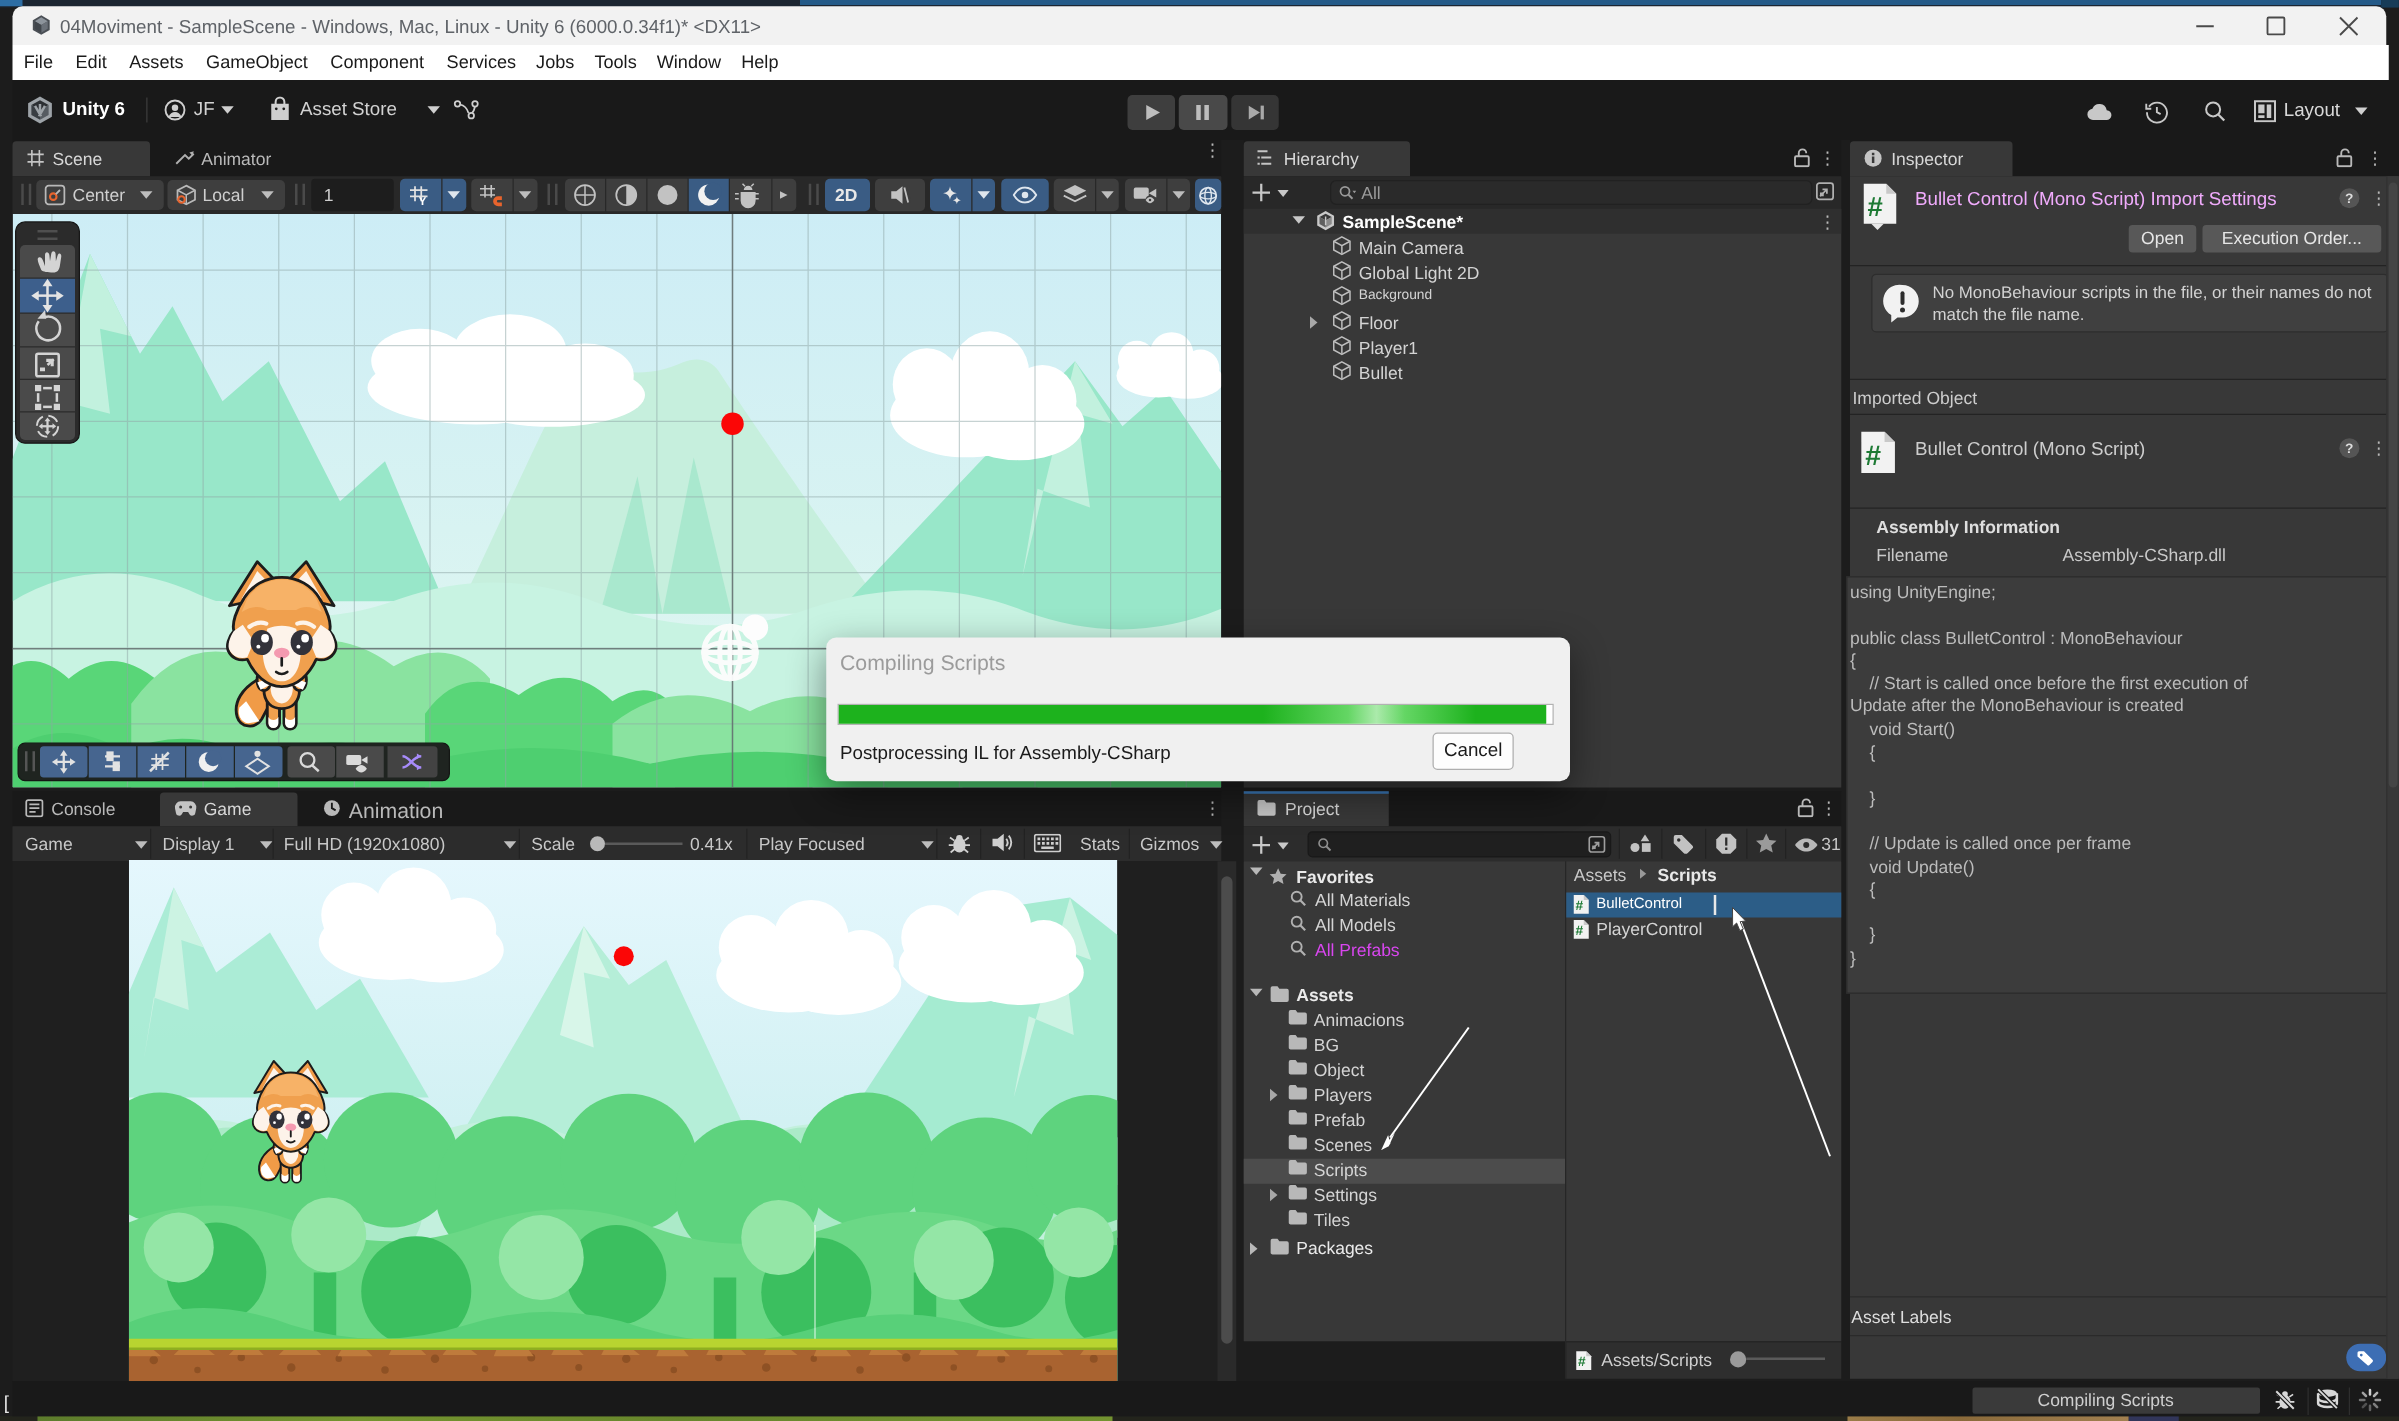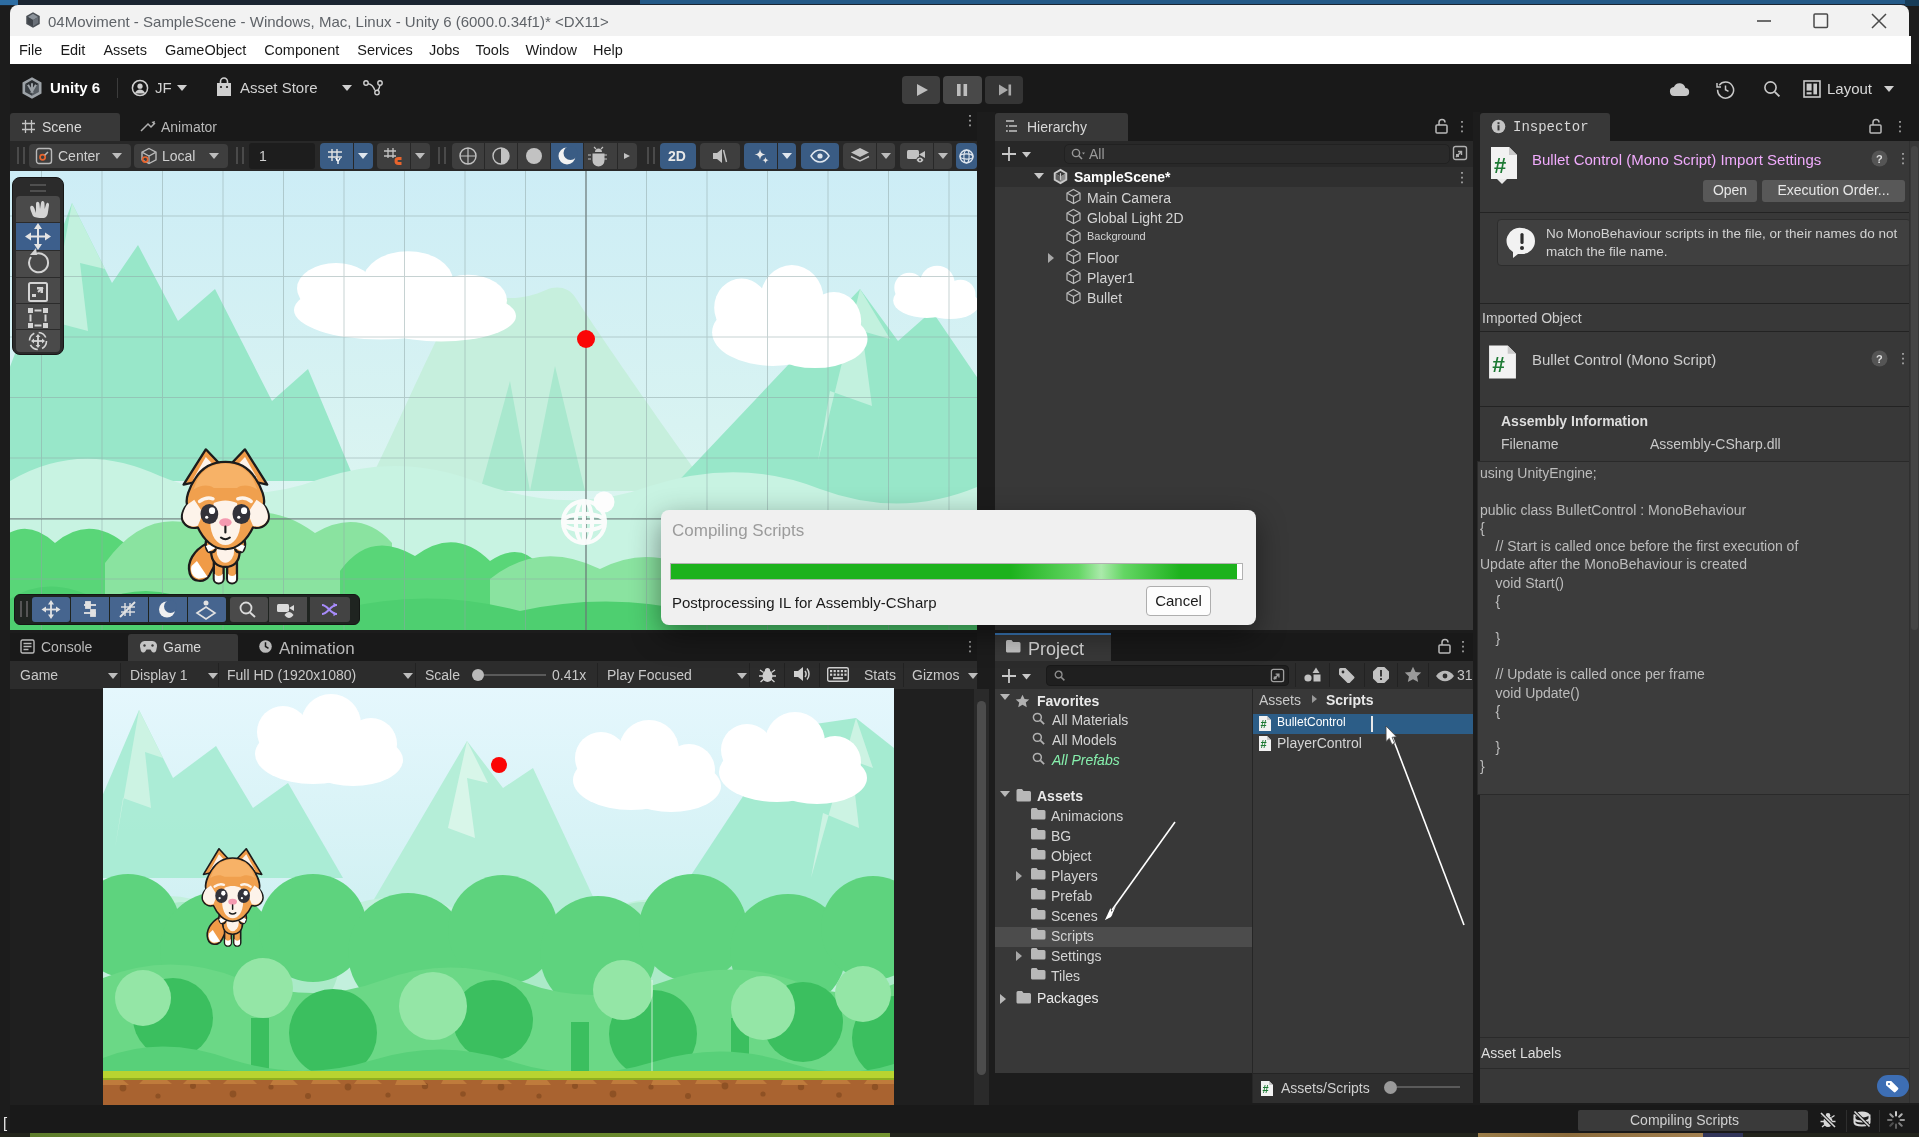--- a/index.html
+++ b/index.html
@@ -700,21 +700,21 @@
   <use href="#fox" transform="translate(98,162) scale(0.62,0.61)"></use>
 </svg>
 </div>
 
 <div class="abs" style="left:995px;top:633px;width:478px;height:28px;background:#191919;"></div>
 <div class="abs" style="left:995px;top:633px;width:116px;height:28px;background:#383838;"></div>
 <div class="abs" style="left:995px;top:633px;width:116px;height:2px;background:#3a79bb;"></div>
 <svg class="abs" style="left:1005px;top:639px;" width="16" height="14" viewBox="0 0 16 14">
     <path d="M1 2.5a1.5 1.5 0 0 1 1.5-1.5h4l1.5 2h6a1.5 1.5 0 0 1 1.5 1.5V12a1.5 1.5 0 0 1-1.5 1.5h-11A1.5 1.5 0 0 1 1 12Z" fill="#c4c4c4"></path>
   </svg>
-<div class="abs tx" style="left:1028px;top:639px;font-size:18px;color:#d8d8d8;">Project</div>
+<div class="abs tx" style="left:1028px;top:639px;font-size:14px;color:#d8d8d8;">Project</div>
 <svg class="abs" style="left:1437px;top:638px;" width="15" height="16" viewBox="0 0 15 16">
     <rect x="2" y="7" width="11" height="8" rx="1" fill="none" stroke="#b9b9b9" stroke-width="1.5"></rect>
     <path d="M5 7V4.5A3 3 0 0 1 11 4.5" fill="none" stroke="#b9b9b9" stroke-width="1.5"></path>
   </svg>
 <div class="abs" style="left:1456px;top:638px;color:#b9b9b9;font-size:14px;">⋮</div>
 
 <div class="abs" style="left:995px;top:661px;width:478px;height:28px;background:#2c2c2c;"></div>
 <svg class="abs" style="left:1001px;top:668px;" width="30" height="16" viewBox="0 0 30 16">
     <path d="M8 1v14M1 8h14" stroke="#c8c8c8" stroke-width="1.8"></path>
     <path d="M21 6h9l-4.5 5.5Z" fill="#c8c8c8"></path>
@@ -773,21 +773,21 @@
 <div class="abs tx" style="left:1052px;top:712px;font-size:14px;color:#d4d4d4;">All Materials</div>
 <svg class="abs" style="left:1032px;top:732px;" width="14" height="14" viewBox="0 0 12 12">
     <circle cx="4.6" cy="4.6" r="3.4" fill="none" stroke="#b0b0b0" stroke-width="1.3"></circle>
     <line x1="7.2" y1="7.2" x2="10.4" y2="10.4" stroke="#b0b0b0" stroke-width="1.5"></line>
   </svg>
 <div class="abs tx" style="left:1052px;top:732px;font-size:14px;color:#d4d4d4;">All Models</div>
 <svg class="abs" style="left:1032px;top:752px;" width="14" height="14" viewBox="0 0 12 12">
     <circle cx="4.6" cy="4.6" r="3.4" fill="none" stroke="#b0b0b0" stroke-width="1.3"></circle>
     <line x1="7.2" y1="7.2" x2="10.4" y2="10.4" stroke="#b0b0b0" stroke-width="1.5"></line>
   </svg>
-<div class="abs tx" style="left:1052px;top:752px;font-size:14px;color:#86efac;font-style:italic;">All Prefabs</div>
+<div class="abs tx" style="left:1052px;top:752px;font-size:14px;color:#d946ef;">All Prefabs</div>
 <div class="abs" style="left:1000px;top:791px;width:0;height:0;border:5px solid transparent;border-top:6px solid #b8b8b8;"></div>
 <svg class="abs" style="left:1015px;top:788px;" width="17" height="14" viewBox="0 0 16 14">
     <path d="M1 2.5a1.5 1.5 0 0 1 1.5-1.5h4l1.5 2h6a1.5 1.5 0 0 1 1.5 1.5V12a1.5 1.5 0 0 1-1.5 1.5h-11A1.5 1.5 0 0 1 1 12Z" fill="#b8b8b8"></path>
   </svg>
 <div class="abs tx" style="left:1037px;top:788px;font-size:14px;font-weight:bold;color:#eaeaea;">Assets</div>
 <div class="abs tx" style="left:1051px;top:808px;font-size:14px;color:#d4d4d4;">Animacions</div>
 <div class="abs tx" style="left:1051px;top:828px;font-size:14px;color:#d4d4d4;">BG</div>
 <div class="abs tx" style="left:1051px;top:848px;font-size:14px;color:#d4d4d4;">Object</div>
 <div class="abs tx" style="left:1051px;top:868px;font-size:14px;color:#d4d4d4;">Players</div>
 <div class="abs tx" style="left:1051px;top:888px;font-size:14px;color:#d4d4d4;">Prefab</div>
@@ -844,21 +844,21 @@
 <div class="abs" style="left:1384px;top:1081px;width:13px;height:13px;border-radius:7px;background:#9a9a9a;"></div>
 <div class="abs" style="left:1397px;top:1086px;width:63px;height:2px;background:#5a5a5a;"></div>
 
 <div class="abs" style="left:1480px;top:112px;width:439px;height:29px;background:#191919;"></div>
 <div class="abs" style="left:1480px;top:113px;width:130px;height:28px;background:#383838;border-radius:3px 3px 0 0;"></div>
 <svg class="abs" style="left:1491px;top:119px;" width="15" height="15" viewBox="0 0 15 15">
     <circle cx="7.5" cy="7.5" r="6.8" fill="#c4c4c4"></circle>
     <rect x="6.5" y="6.2" width="2" height="5.2" fill="#383838"></rect>
     <rect x="6.5" y="3.2" width="2" height="2" fill="#383838"></rect>
   </svg>
-<div class="abs tx" style="left:1513px;top:119px;font-size:14px;color:#d8d8d8;font-family:Liberation Mono, monospace;">Inspector</div>
+<div class="abs tx" style="left:1513px;top:119px;font-size:14px;color:#d8d8d8;">Inspector</div>
 <svg class="abs" style="left:1868px;top:118px;" width="15" height="16" viewBox="0 0 15 16">
     <rect x="2" y="7" width="11" height="8" rx="1" fill="none" stroke="#b9b9b9" stroke-width="1.5"></rect>
     <path d="M5 7V4.5A3 3 0 0 1 11 4.5" fill="none" stroke="#b9b9b9" stroke-width="1.5"></path>
   </svg>
 <div class="abs" style="left:1893px;top:118px;color:#b9b9b9;font-size:14px;">⋮</div>
 <div class="abs" style="left:1480px;top:141px;width:439px;height:962px;background:#383838;"></div>
 
 <svg class="abs" style="left:1489px;top:146px;" width="30" height="38" viewBox="0 0 30 38">
     <path d="M2 1h18l8 8v24H2Z" fill="#f2f2f2"></path>
     <path d="M20 1l8 8h-8Z" fill="#c9c9c9"></path>

